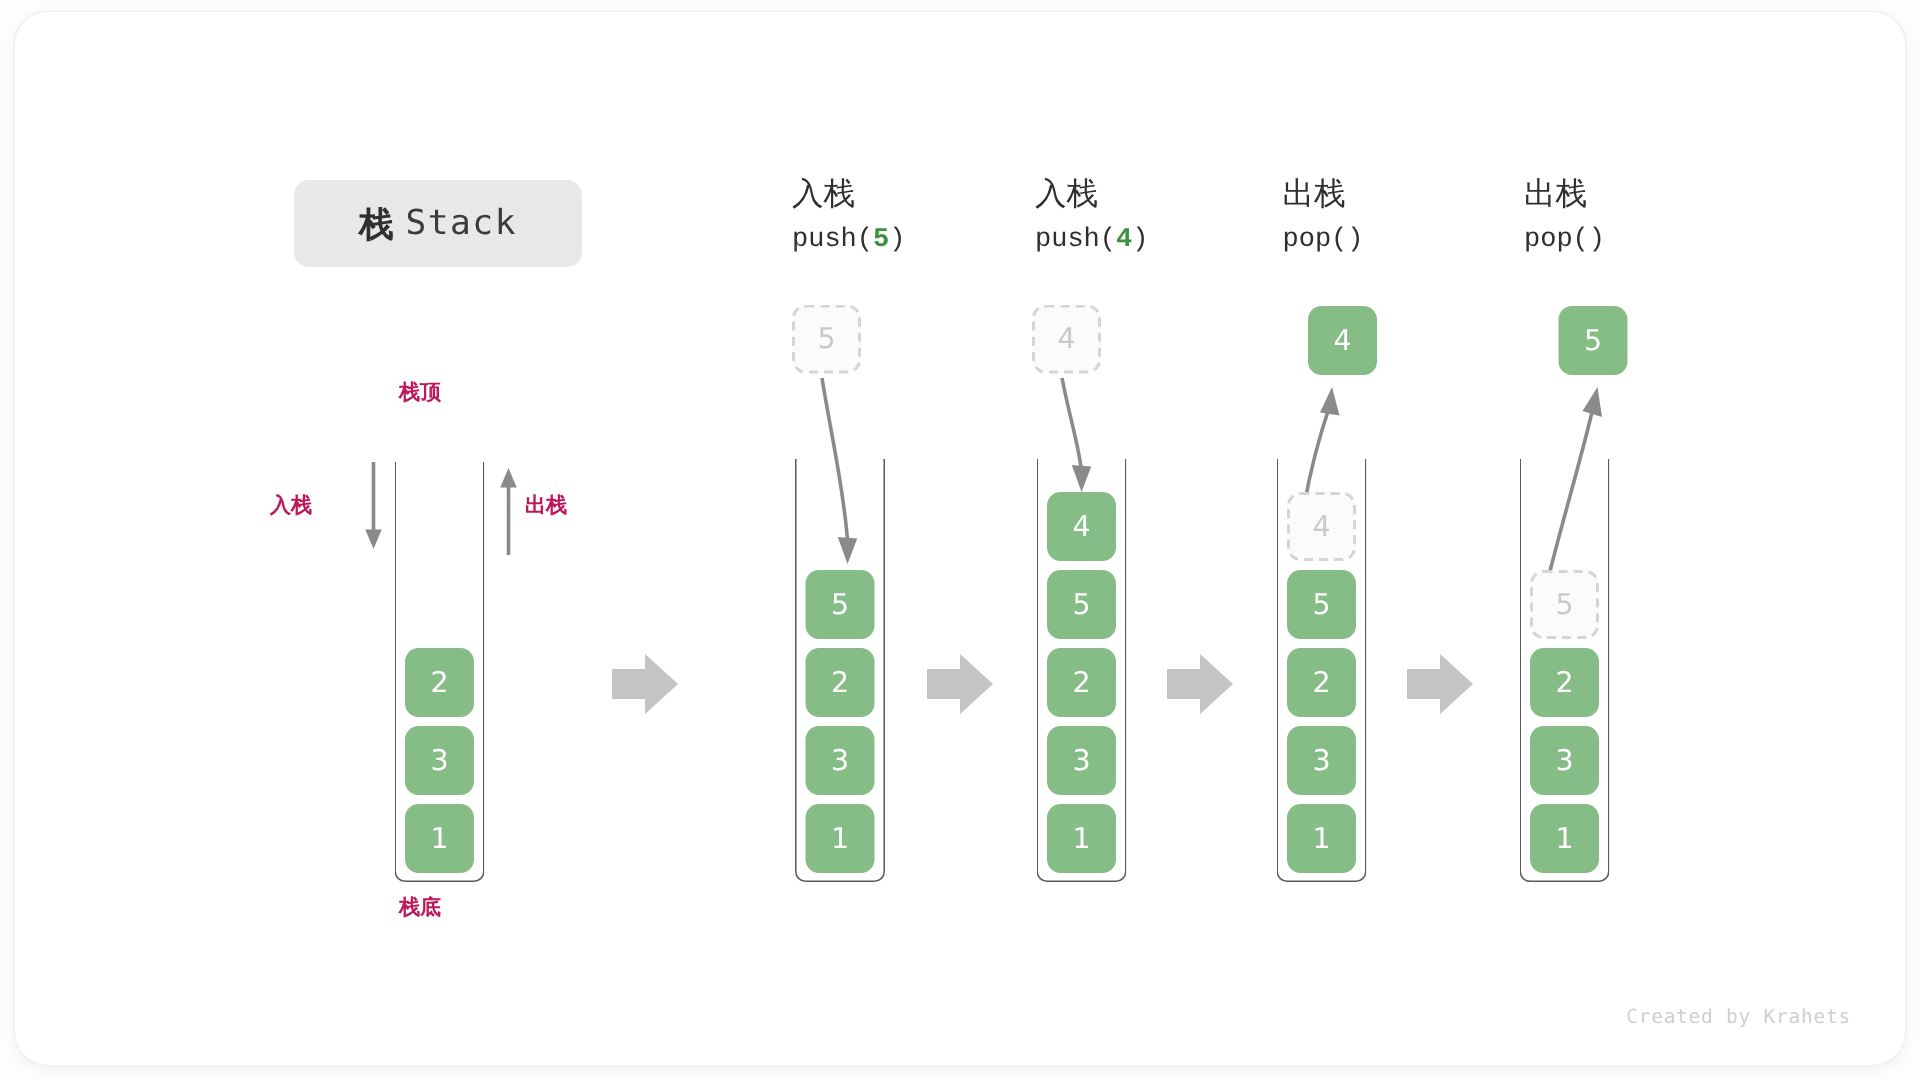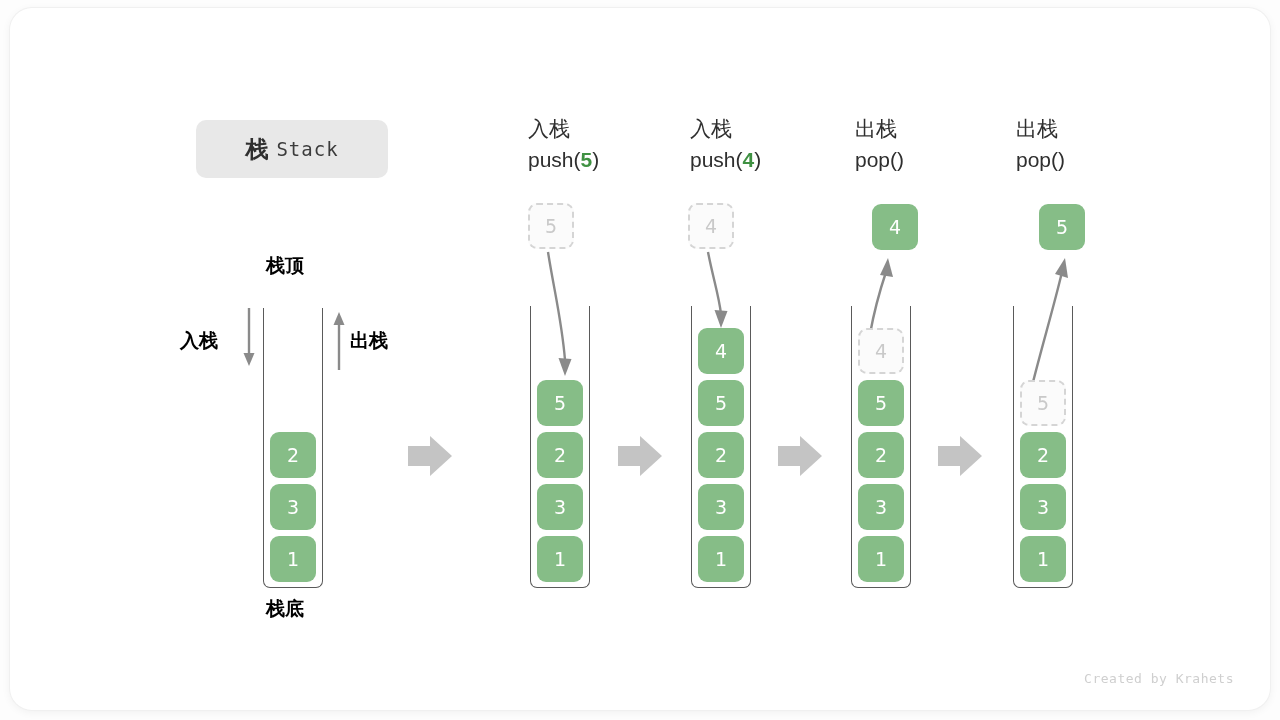--- a/index.html
+++ b/index.html
@@ -40,30 +40,30 @@
     justify-content: center;
     gap: 8px;
   }
   #title-badge .cn {
     font-size: 23px;
     font-weight: bold;
     color: #2f2f2f;
   }
   #title-badge .en {
     font-family: "DejaVu Sans Mono", "Liberation Mono", monospace;
-    font-size: 19px;
+    font-size: 23px;
     color: #3b3b3b;
     letter-spacing: 1px;
   }
 
   
   .cn-bold {
-    font-size: 19px;
+    font-size: 14px;
     font-weight: bold;
-    color: #000000;
+    color: #be185d;
     white-space: nowrap;
   }
 
   
   .stack-box {
     border: 1.6px solid #5a5a5a;
     border-top: none;
     border-radius: 0 0 7px 7px;
     box-sizing: border-box;
     background: transparent;
@@ -95,22 +95,22 @@
   .col-head {
     text-align: left;
     white-space: nowrap;
   }
   .col-head .line1 {
     font-size: 21px;
     color: #2f2f2f;
     line-height: 30px;
   }
   .col-head .line2 {
-    font-family: Liberation Sans, sans-serif;
-    font-size: 21px;
+    font-family: Liberation Mono, monospace;
+    font-size: 18px;
     color: #2f2f2f;
     line-height: 32px;
   }
   .col-head .num {
     color: #3f9142;
     font-weight: bold;
   }
 
   
   #footer {

